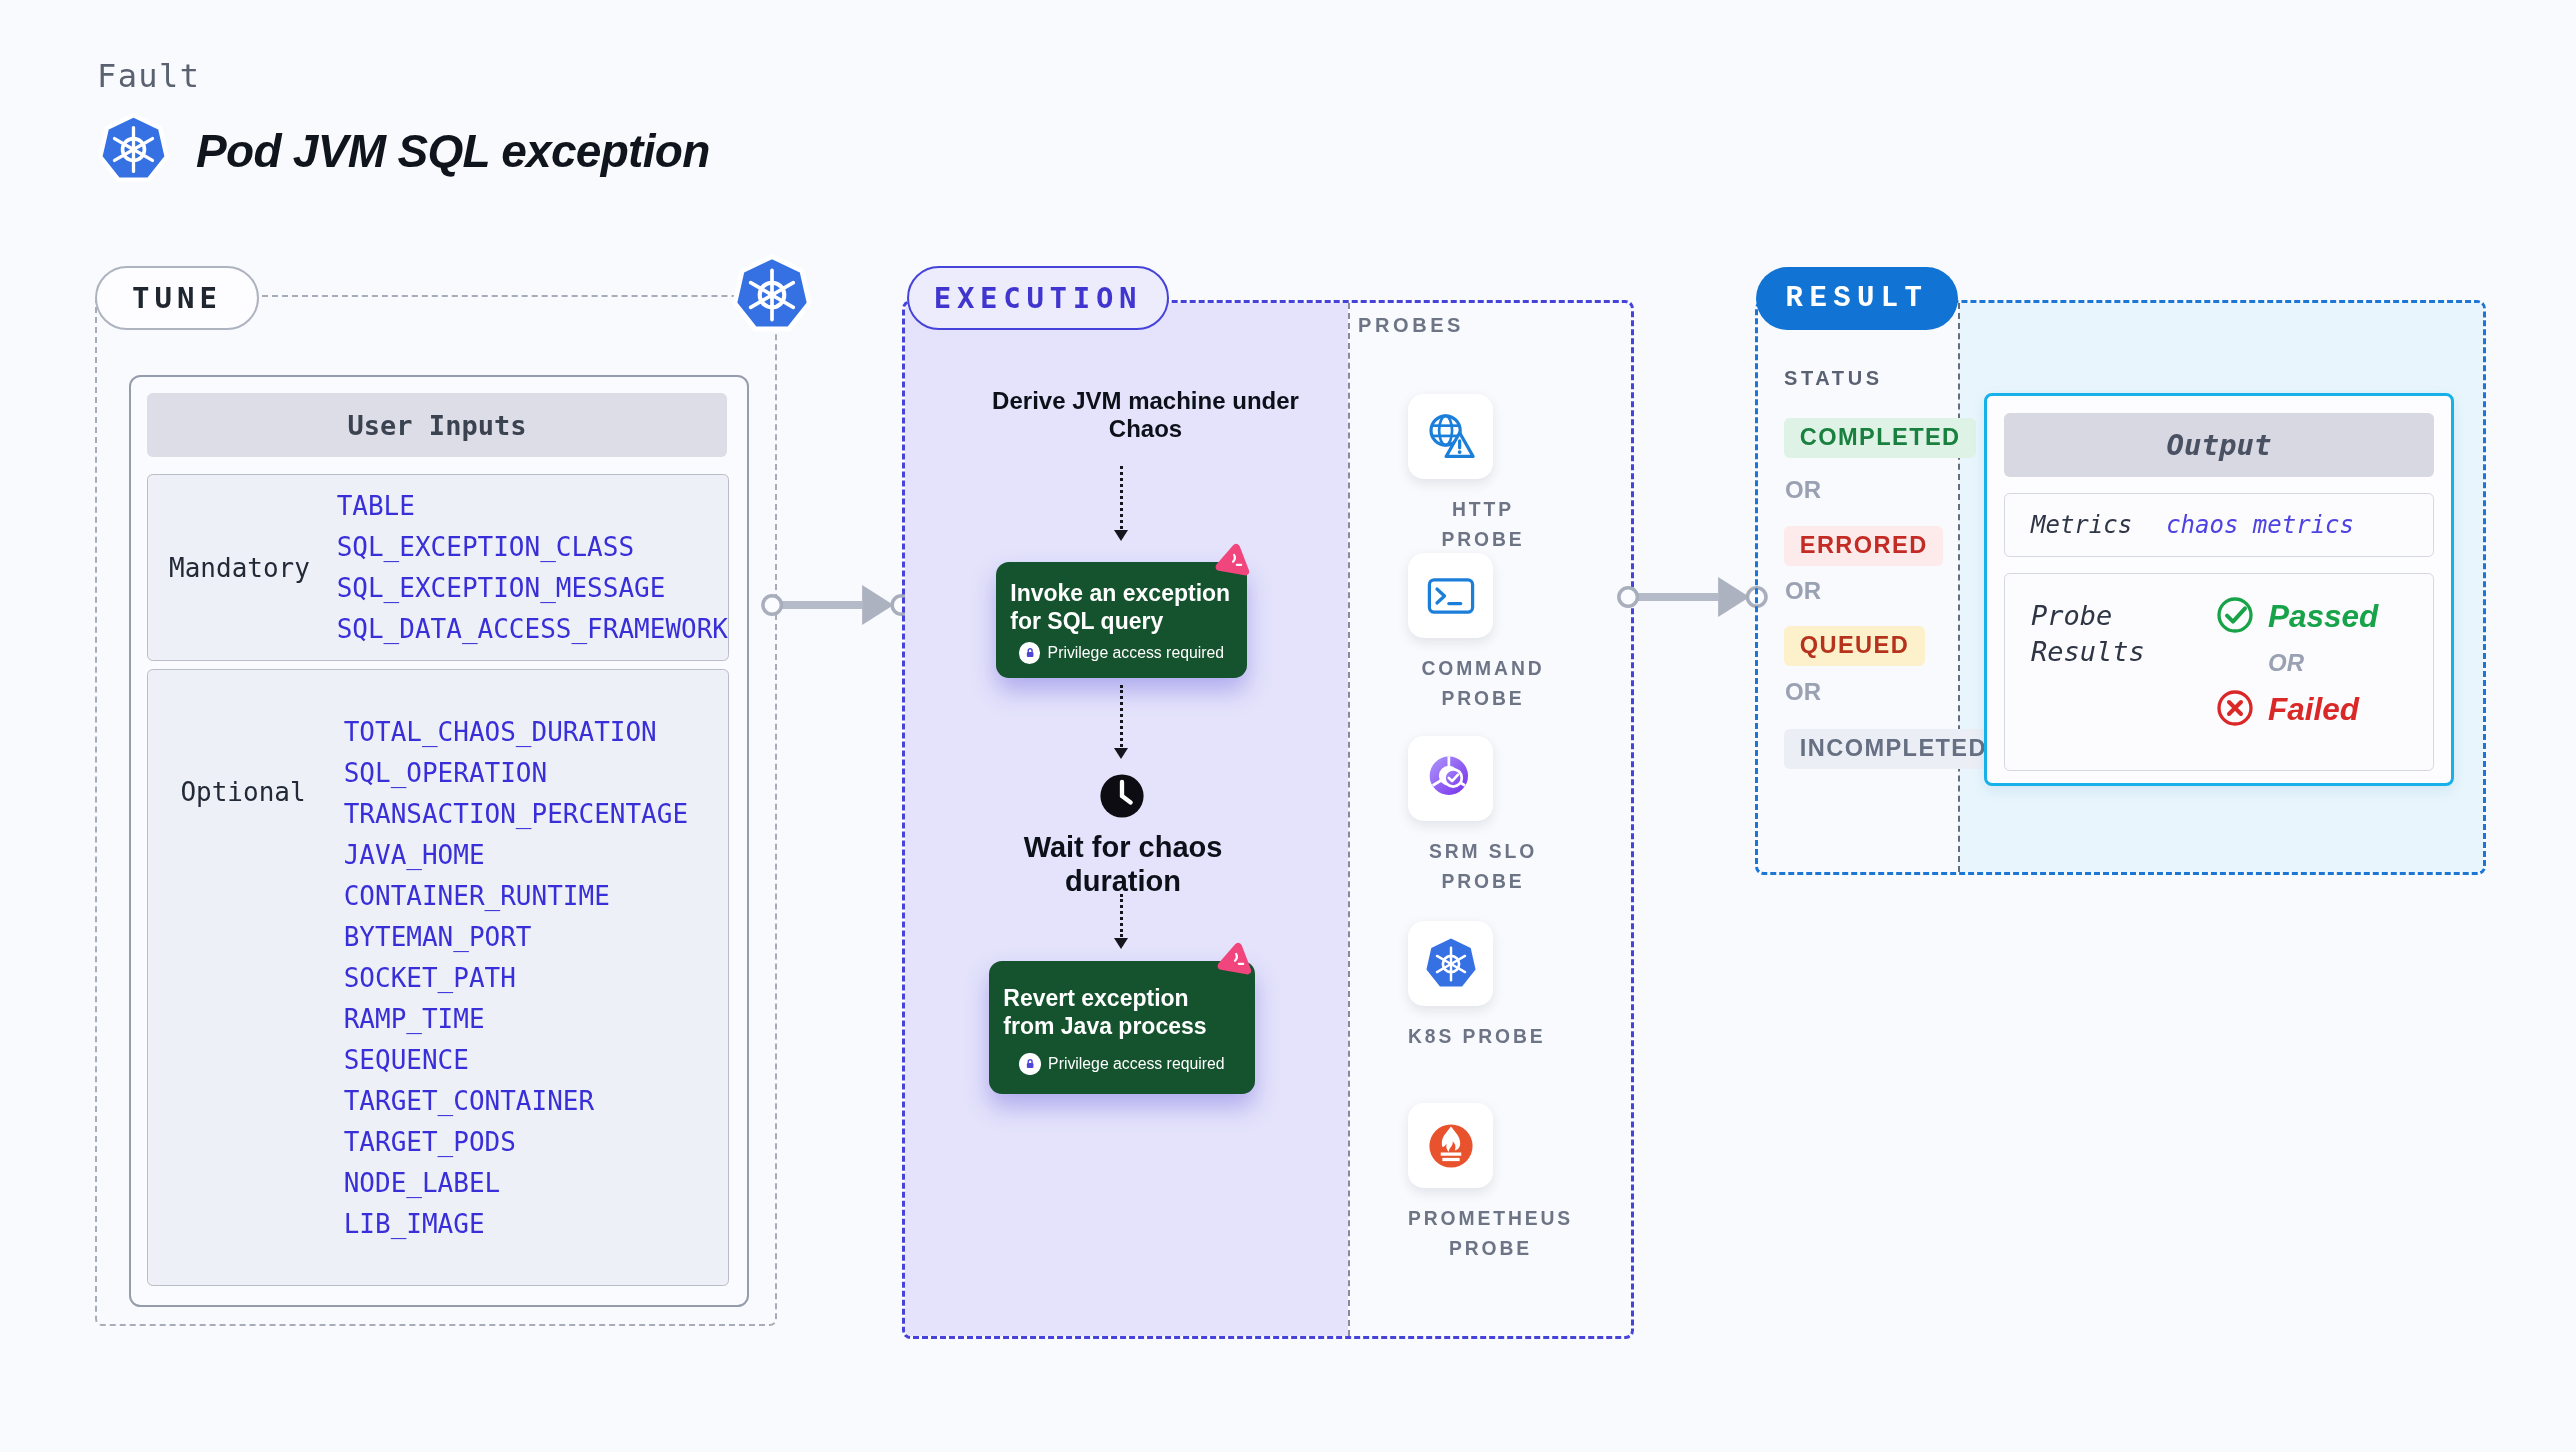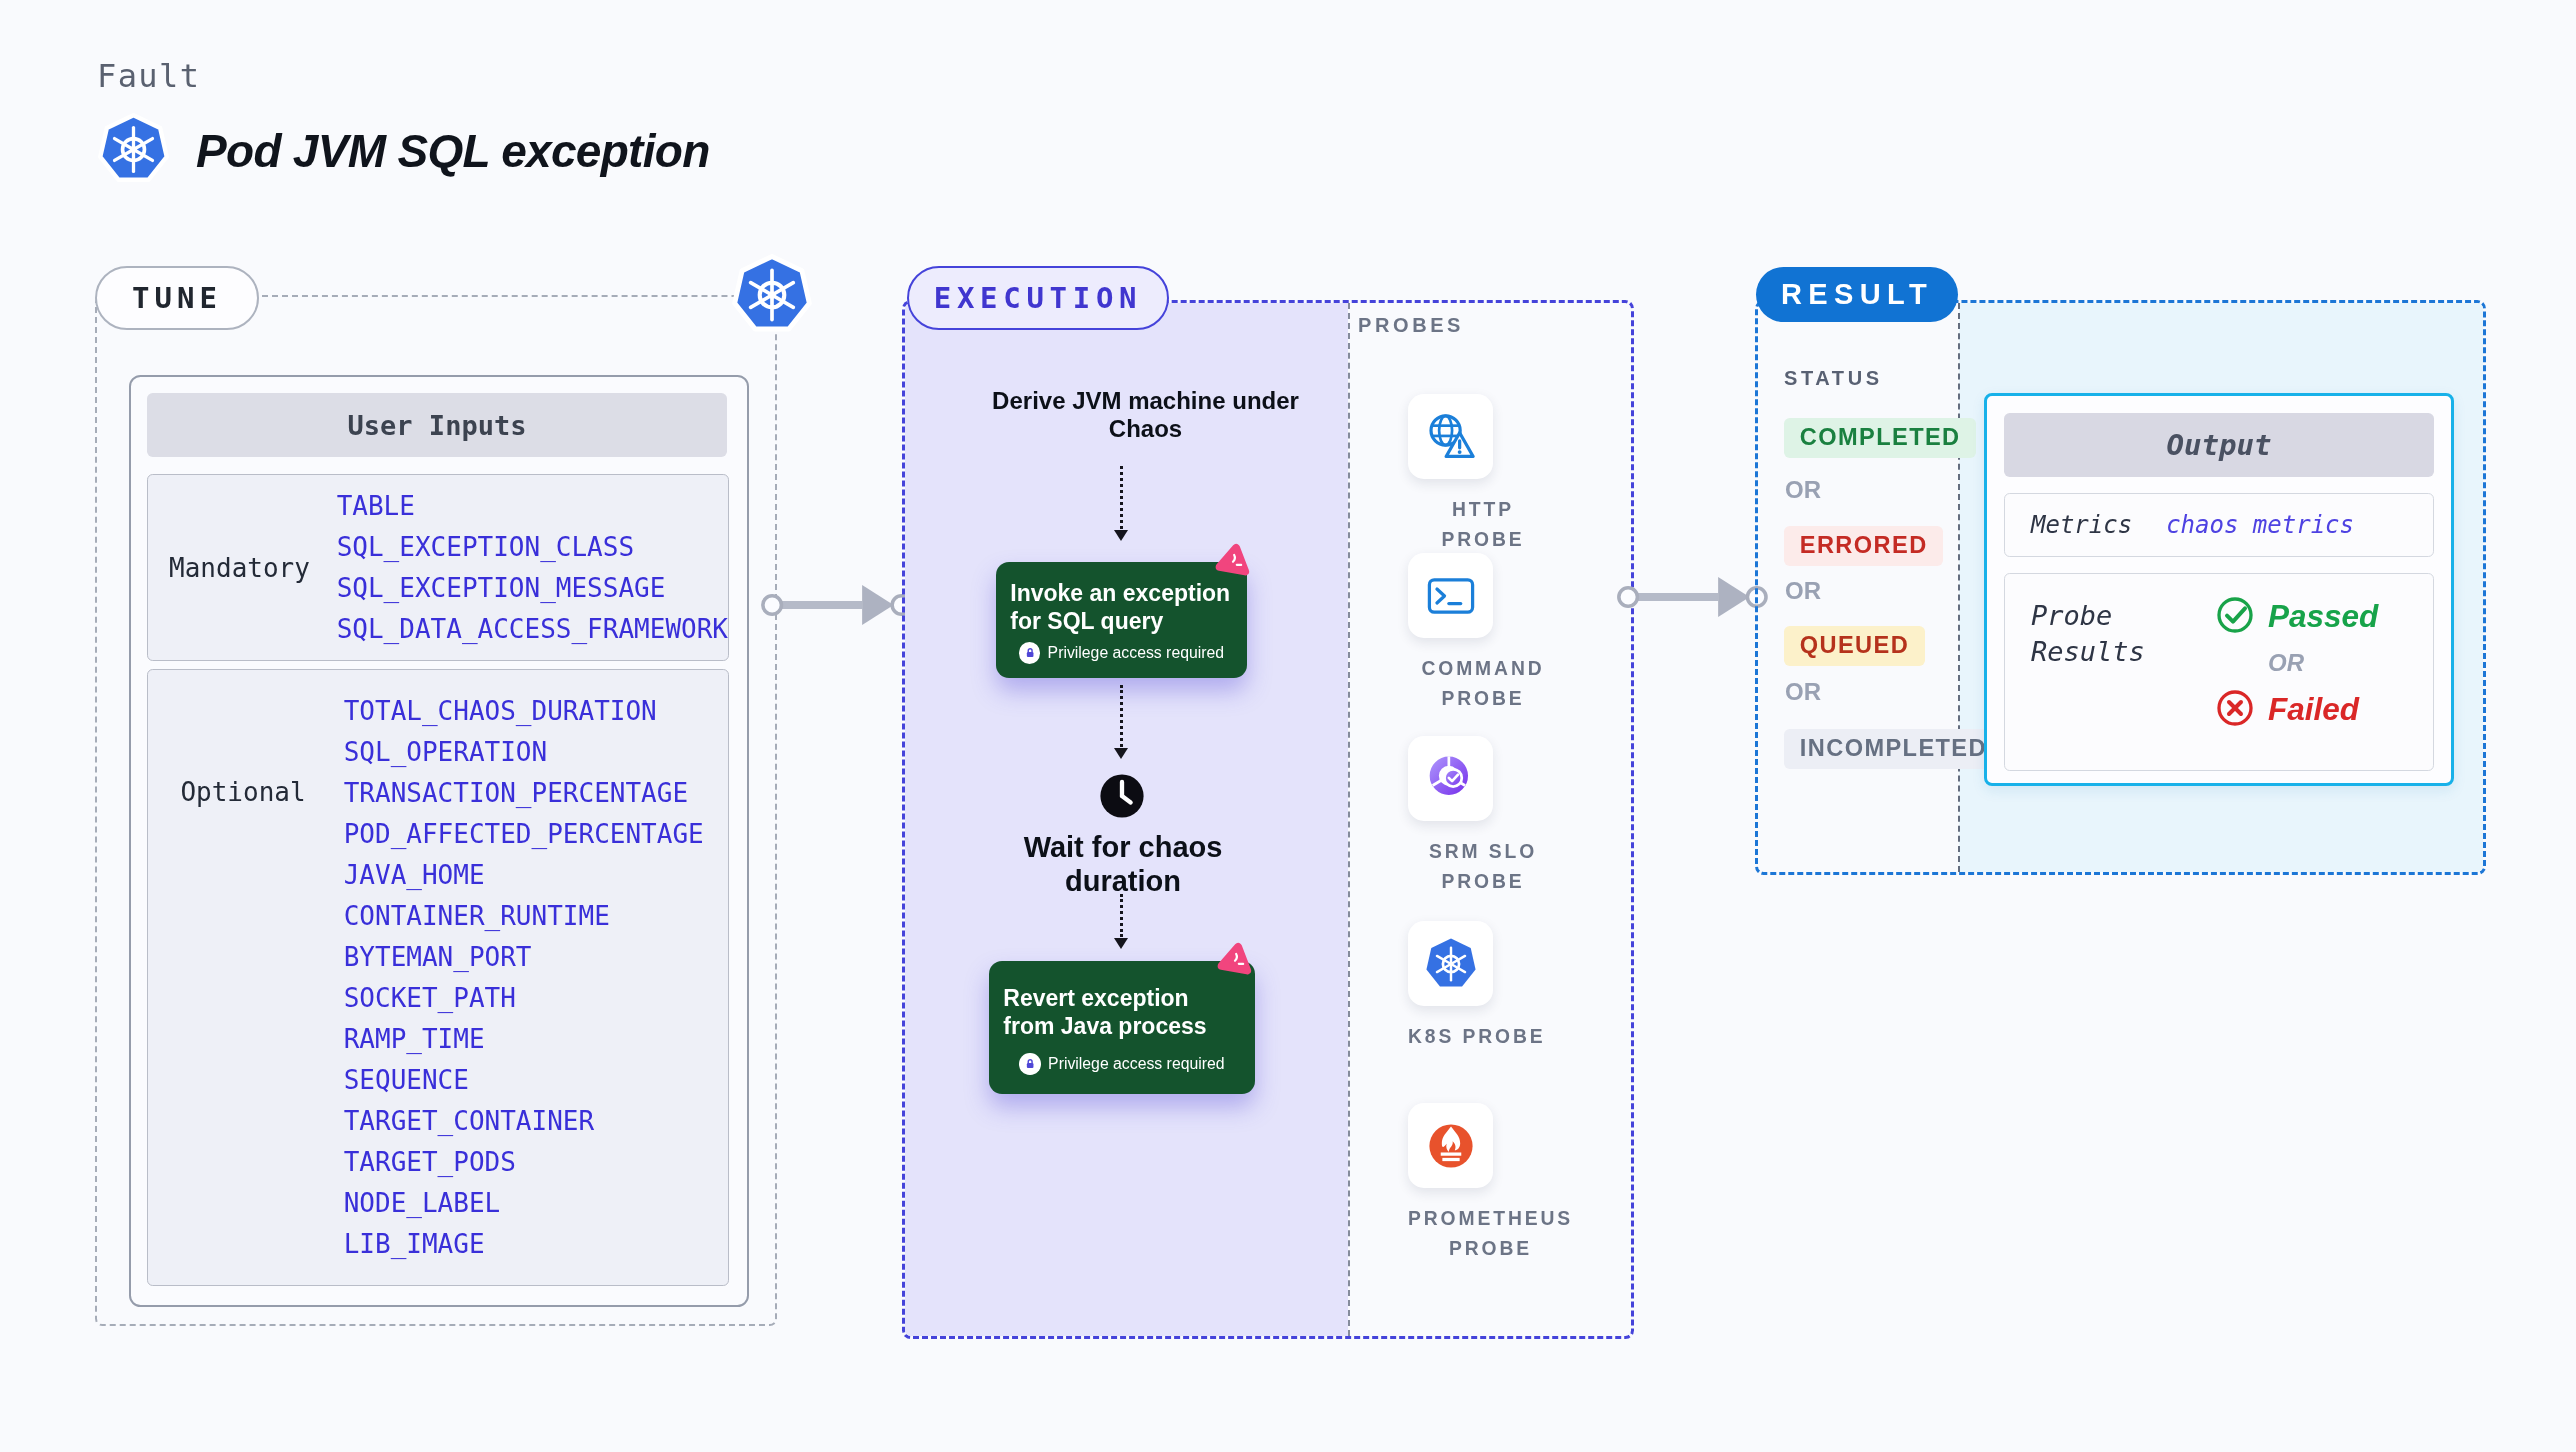--- a/index.html
+++ b/index.html
@@ -13,22 +13,22 @@
   .title-row{left:97px;top:113px;display:flex;align-items:center;gap:26px;font-style:italic;}
   .page-title{font-size:46px;font-weight:bold;color:#10141c;letter-spacing:-0.7px;}
 
   
   .pill{position:absolute;display:flex;align-items:center;justify-content:center;
         border-radius:33px;font-weight:bold;z-index:5;}
   .tune-pill{left:95px;top:266px;width:160px;height:60px;background:#fdfdff;
              border:2.1px solid #adb3bf;color:#20262f;font-size:29px;letter-spacing:5px;}
   .exec-pill{left:907px;top:266px;width:258px;height:60px;background:#edecfd;
              border:2.9px solid #4543da;color:#4036cf;font-size:29px;letter-spacing:5.7px;}
-  .result-pill{left:1756px;top:267px;width:202px;height:55px;background:#1173d3;
-               color:#ffffff;font-size:29px;letter-spacing:6.4px;border:none;}
+  .result-pill{left:1756px;top:267px;width:202px;height:63px;background:#1173d3;
+               color:#ffffff;font-size:29px;letter-spacing:6.4px;border:none;font-family:Liberation Mono, monospace;}
 
   
   .tune-box{left:95px;top:295px;width:678px;height:1027px;border:2.1px dashed #a6acb8;border-radius:7.2px;}
   .tune-k8s{left:731px;top:254px;z-index:6;}
   .ui-card{left:129px;top:375px;width:616px;height:928px;background:#fafbfe;
            border:2.1px solid #959cab;border-radius:11.5px;}
   .ui-header{left:147px;top:393px;width:580px;height:64px;background:#dcdde6;border-radius:5.7px;
              display:flex;align-items:center;justify-content:center;
              font-size:27px;font-weight:bold;color:#3c4350;}
   .input-group{left:147px;width:580px;background:#eef0f7;border:1.4px solid #b9bdc8;
@@ -163,21 +163,20 @@
   </div>
 
   <div class="abs input-group grp-optional mono">
     <div class="group-label">
         <span>Optional</span>
       </div>
     <div class="group-items">
       <div class="inp">TOTAL_CHAOS_DURATION</div>
       <div class="inp">SQL_OPERATION</div>
       <div class="inp">TRANSACTION_PERCENTAGE</div>
-      <div class="inp">POD_AFFECTED_PERCENTAGE</div>
       <div class="inp">JAVA_HOME</div>
       <div class="inp">CONTAINER_RUNTIME</div>
       <div class="inp">BYTEMAN_PORT</div>
       <div class="inp">SOCKET_PATH</div>
       <div class="inp">RAMP_TIME</div>
       <div class="inp">SEQUENCE</div>
       <div class="inp">TARGET_CONTAINER</div>
       <div class="inp">TARGET_PODS</div>
       <div class="inp">NODE_LABEL</div>
       <div class="inp">LIB_IMAGE</div>

